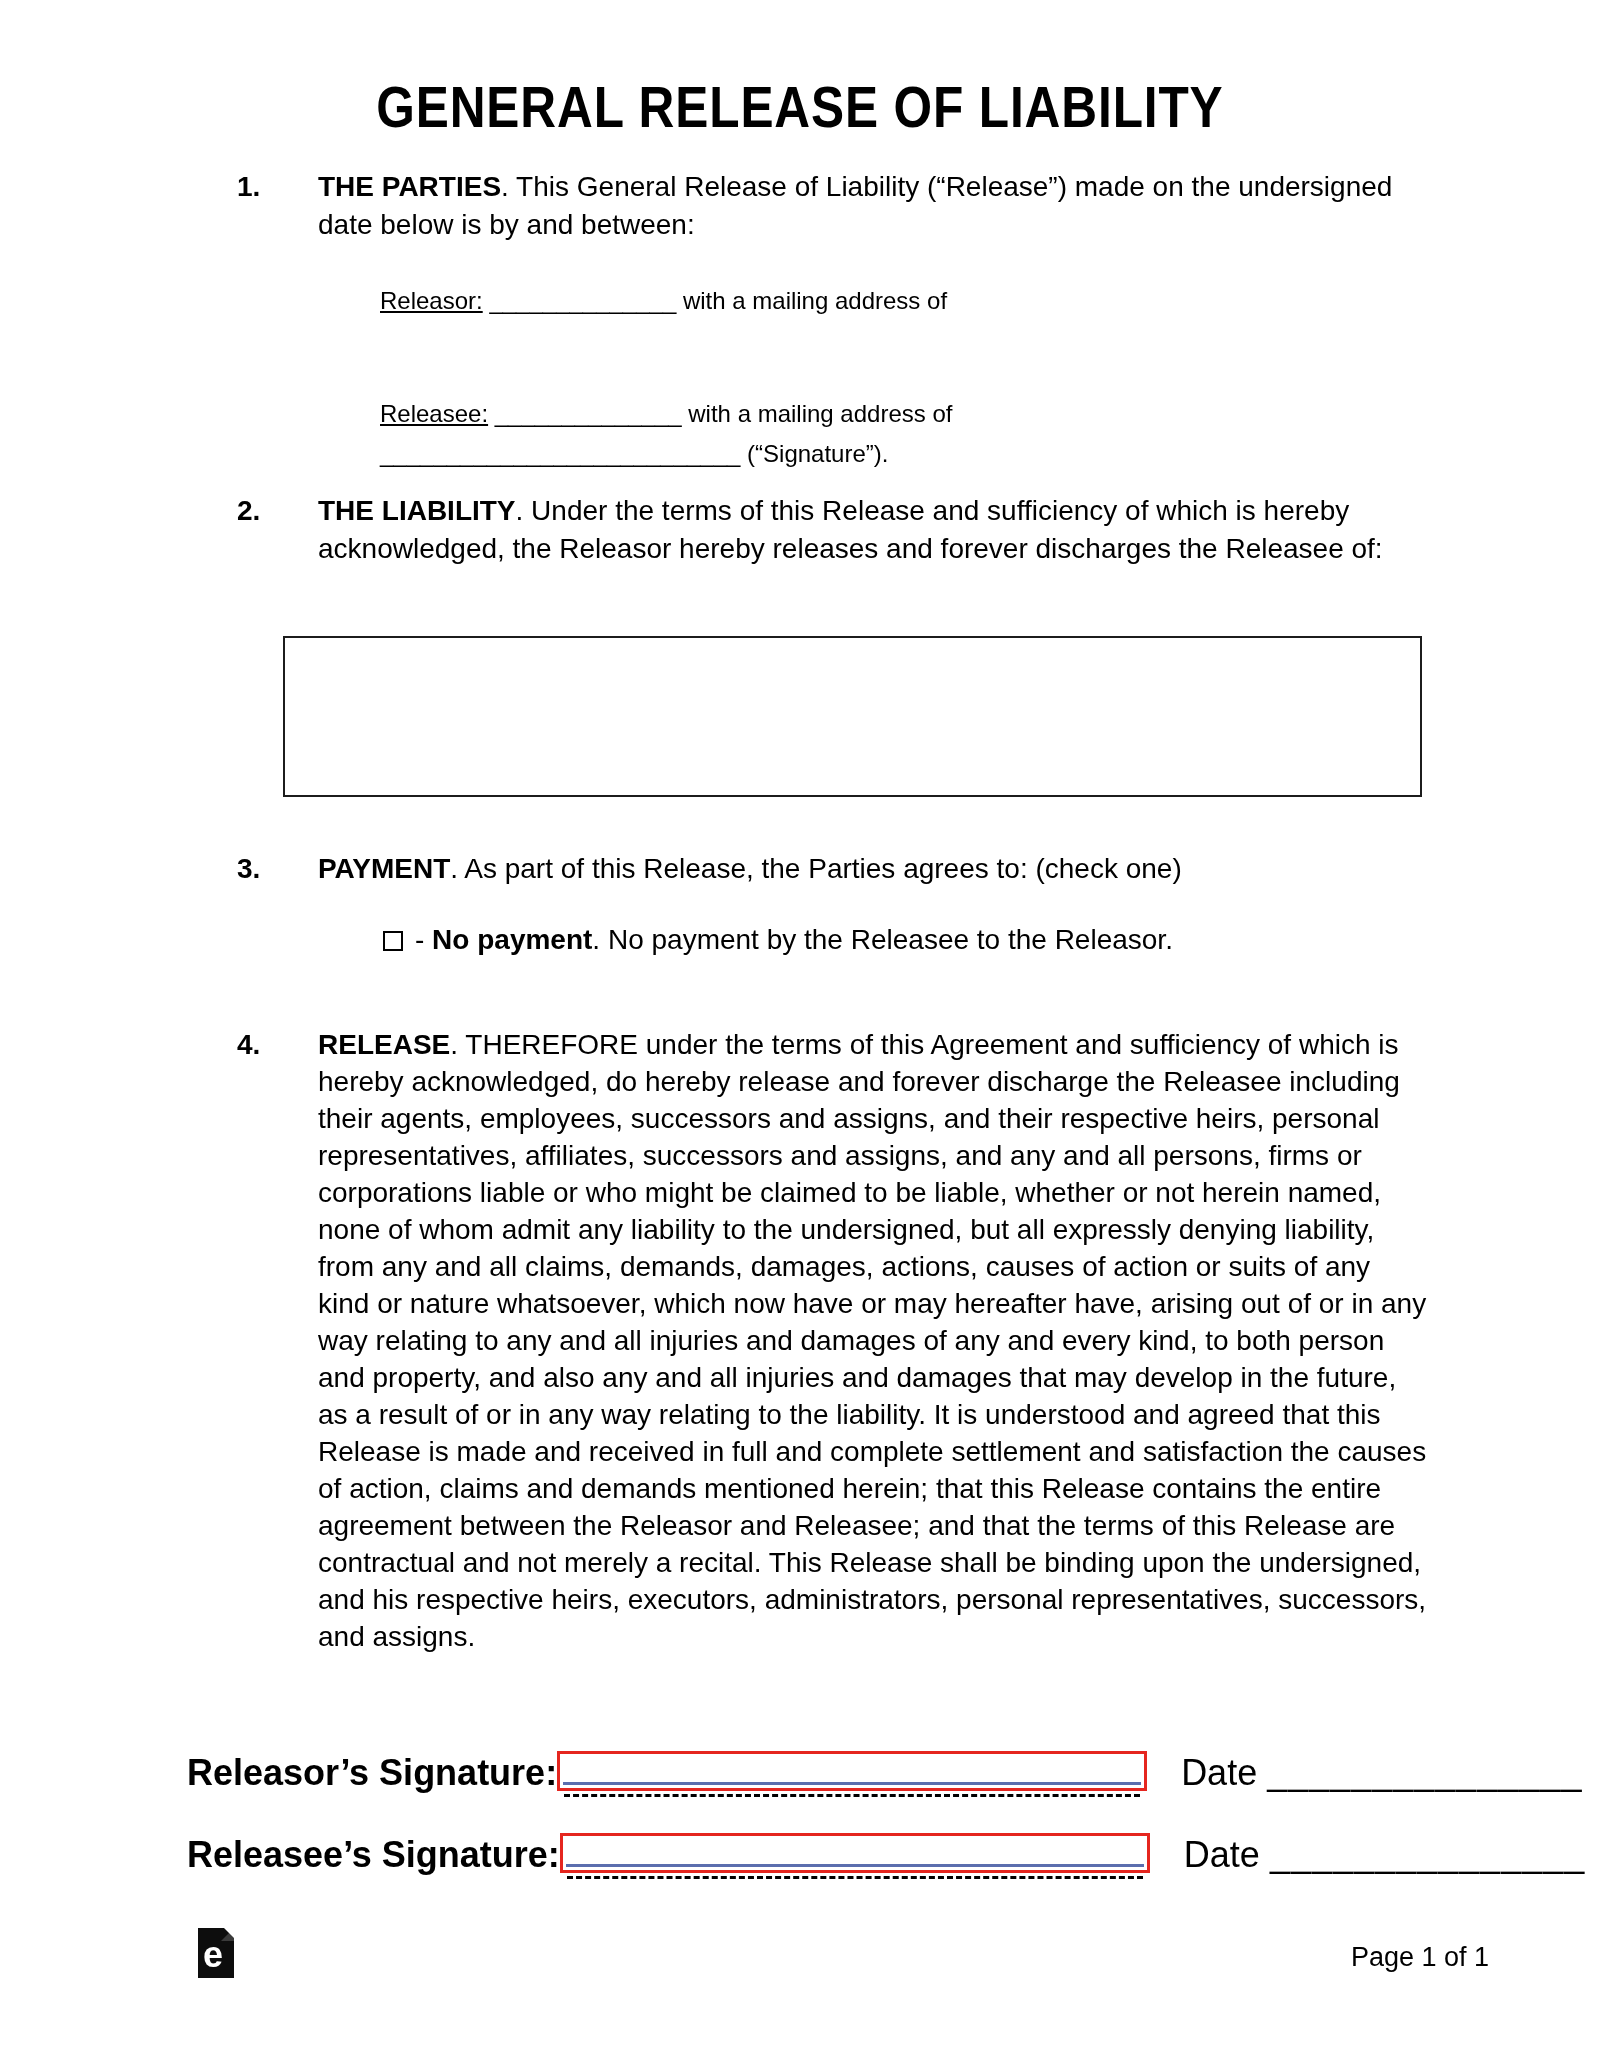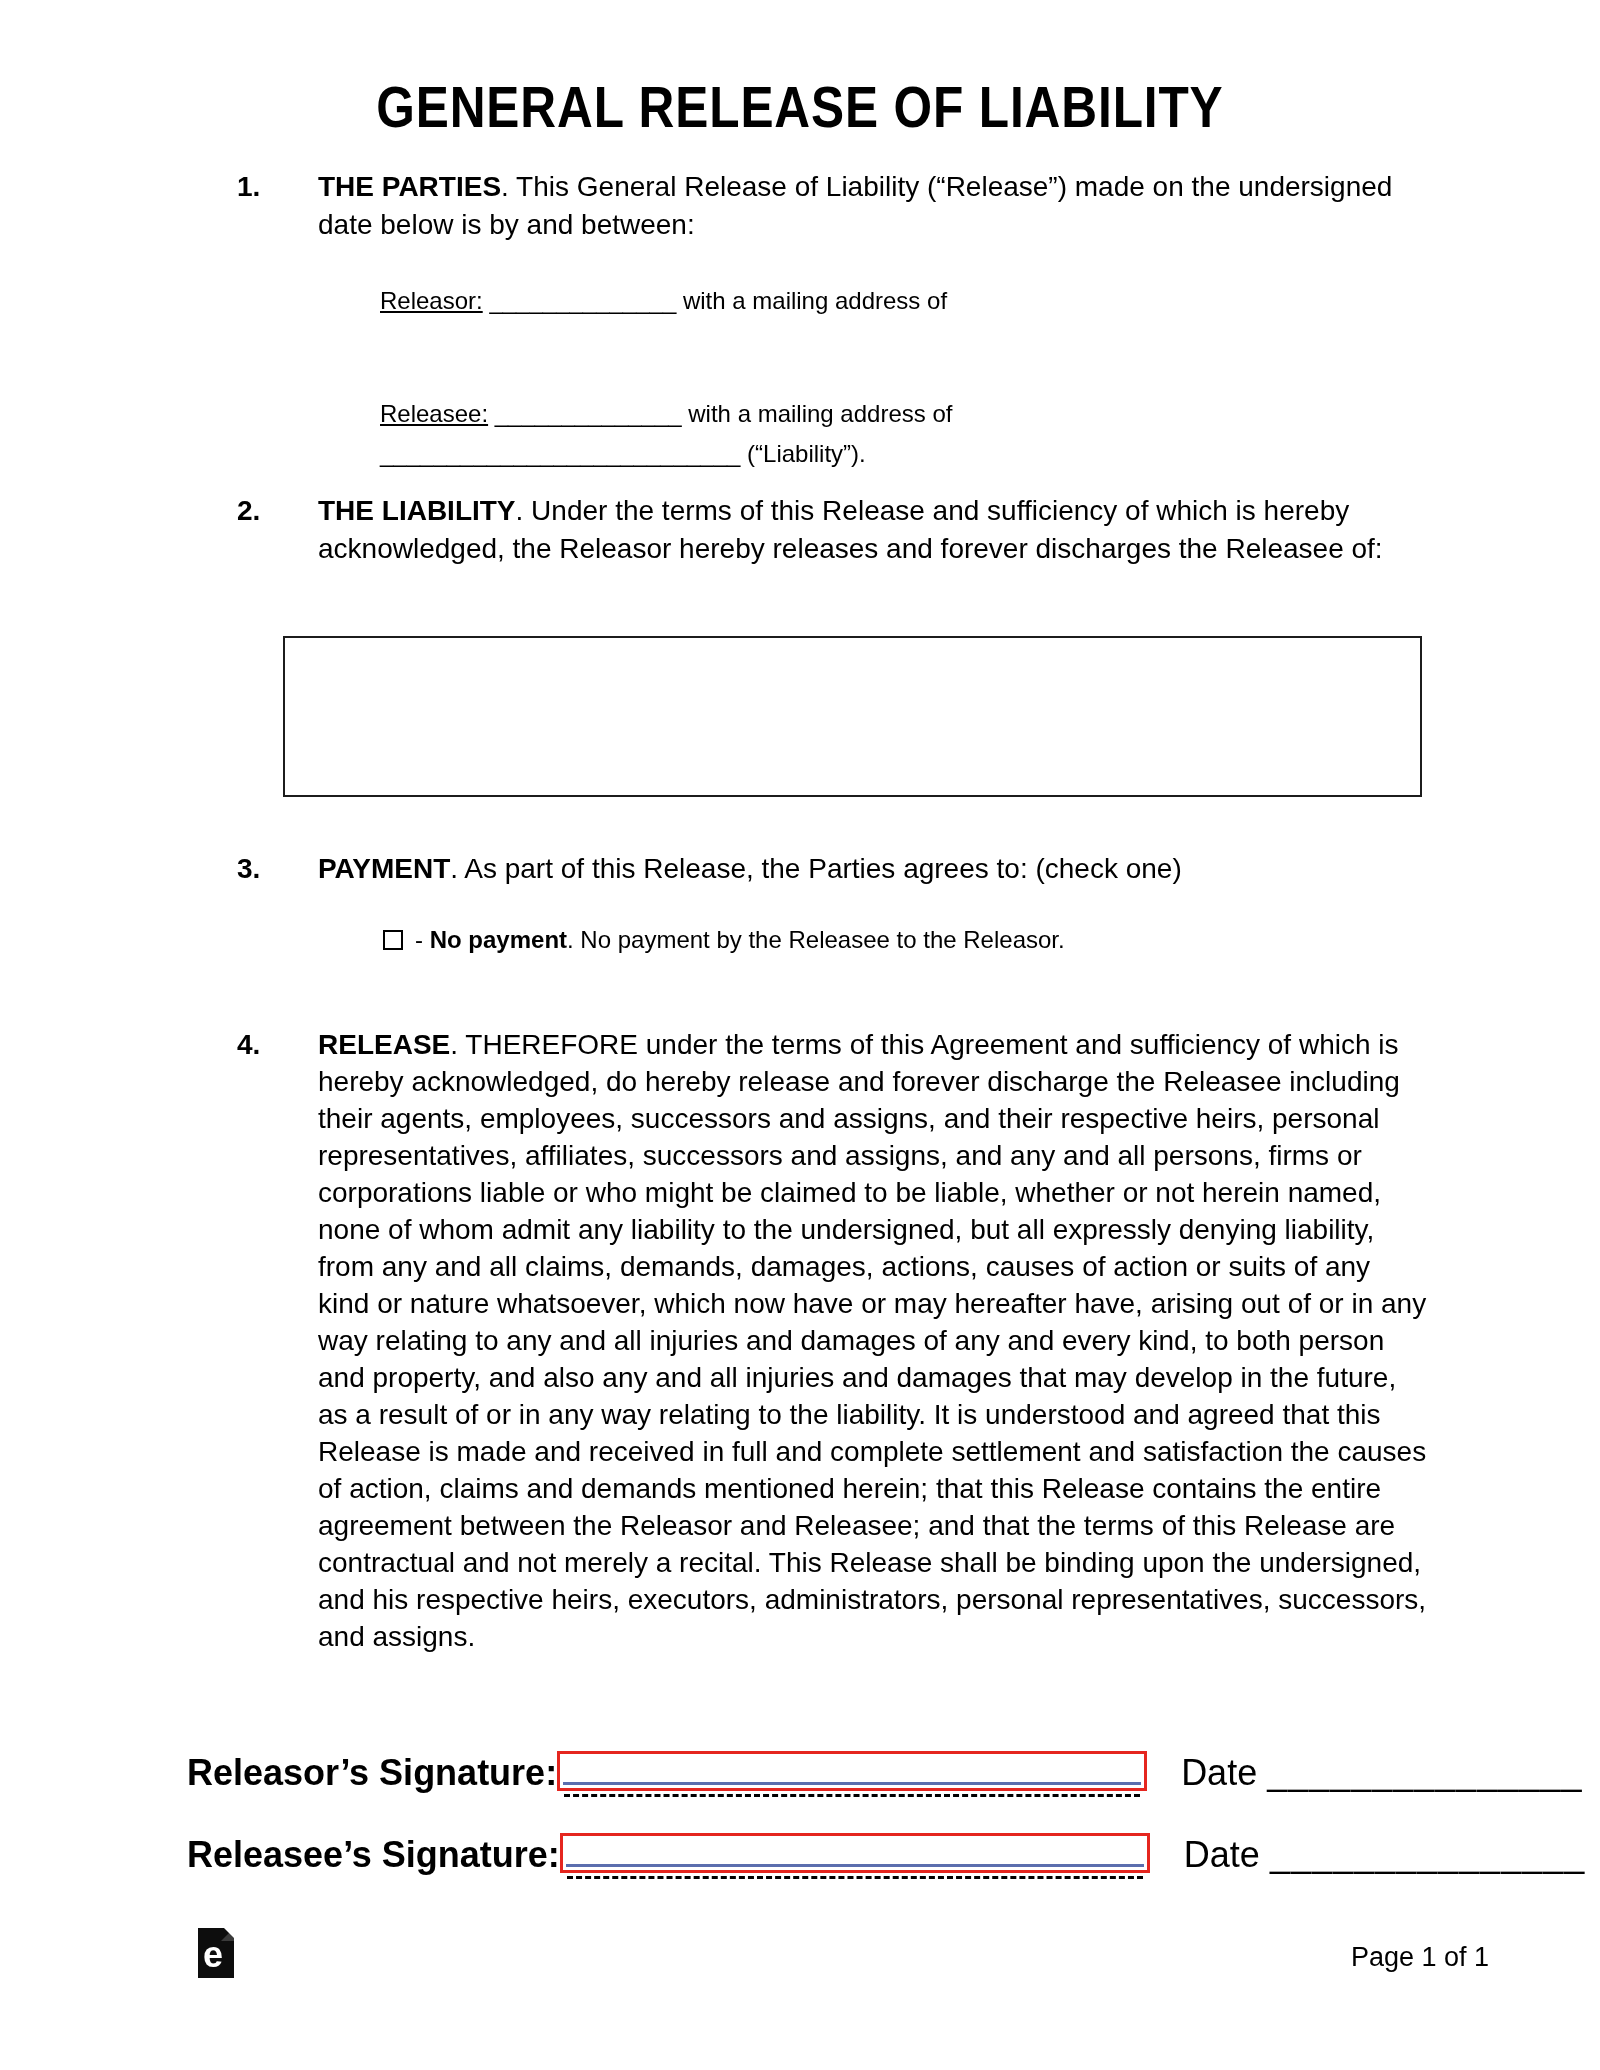--- a/index.html
+++ b/index.html
@@ -33,21 +33,21 @@
   
   .party{position:absolute;left:380px;width:860px;font-size:24px;line-height:40px;}
   #releasor-block{top:281px;}
   #releasee-block{top:394px;}
   
   .liability-box{
     position:absolute;left:283px;top:636px;width:1139px;height:161px;
     border:2px solid #1c1c1c;background:#fff;box-sizing:border-box;
   }
   
-  .options{position:absolute;left:383px;top:916px;font-size:24px;line-height:48px;}
+  .options{position:absolute;left:383px;top:916px;font-size:28px;line-height:48px;}
   .option{white-space:nowrap;}
   .checkbox{
     display:inline-block;width:20px;height:20px;
     border:2px solid #000;background:#fff;
     margin-right:12px;vertical-align:-2px;box-sizing:border-box;
   }
   
   .sig-row{position:absolute;left:187px;height:48px;font-size:36px;white-space:nowrap;}
   #sig-row-1{top:1750px;}
   #sig-row-2{top:1832px;}
@@ -100,21 +100,21 @@
     <span class="num">1.</span>
     <span class="sectext"><span class="b">THE PARTIES</span><span>. This General Release of Liability (“Release”) made on the undersigned date below is by and between:</span></span>
   </div>
 
   <div class="party" id="releasor-block">
     <span class="u">Releasor:</span><span> ______________ with a mailing address of</span><br>
   </div>
 
   <div class="party" id="releasee-block">
     <span class="u">Releasee:</span><span> ______________ with a mailing address of</span><br>
-    <span>___________________________ (“Liability”).</span>
+    <span>___________________________ (“Signature”).</span>
   </div>
 
   <div class="sec" id="sec2">
     <span class="num">2.</span>
     <span class="sectext"><span class="b">THE LIABILITY</span><span>. Under the terms of this Release and sufficiency of which is hereby acknowledged, the Releasor hereby releases and forever discharges the Releasee of:</span></span>
   </div>
 
   <div class="liability-box"></div>
 
   <div class="sec" id="sec3">

